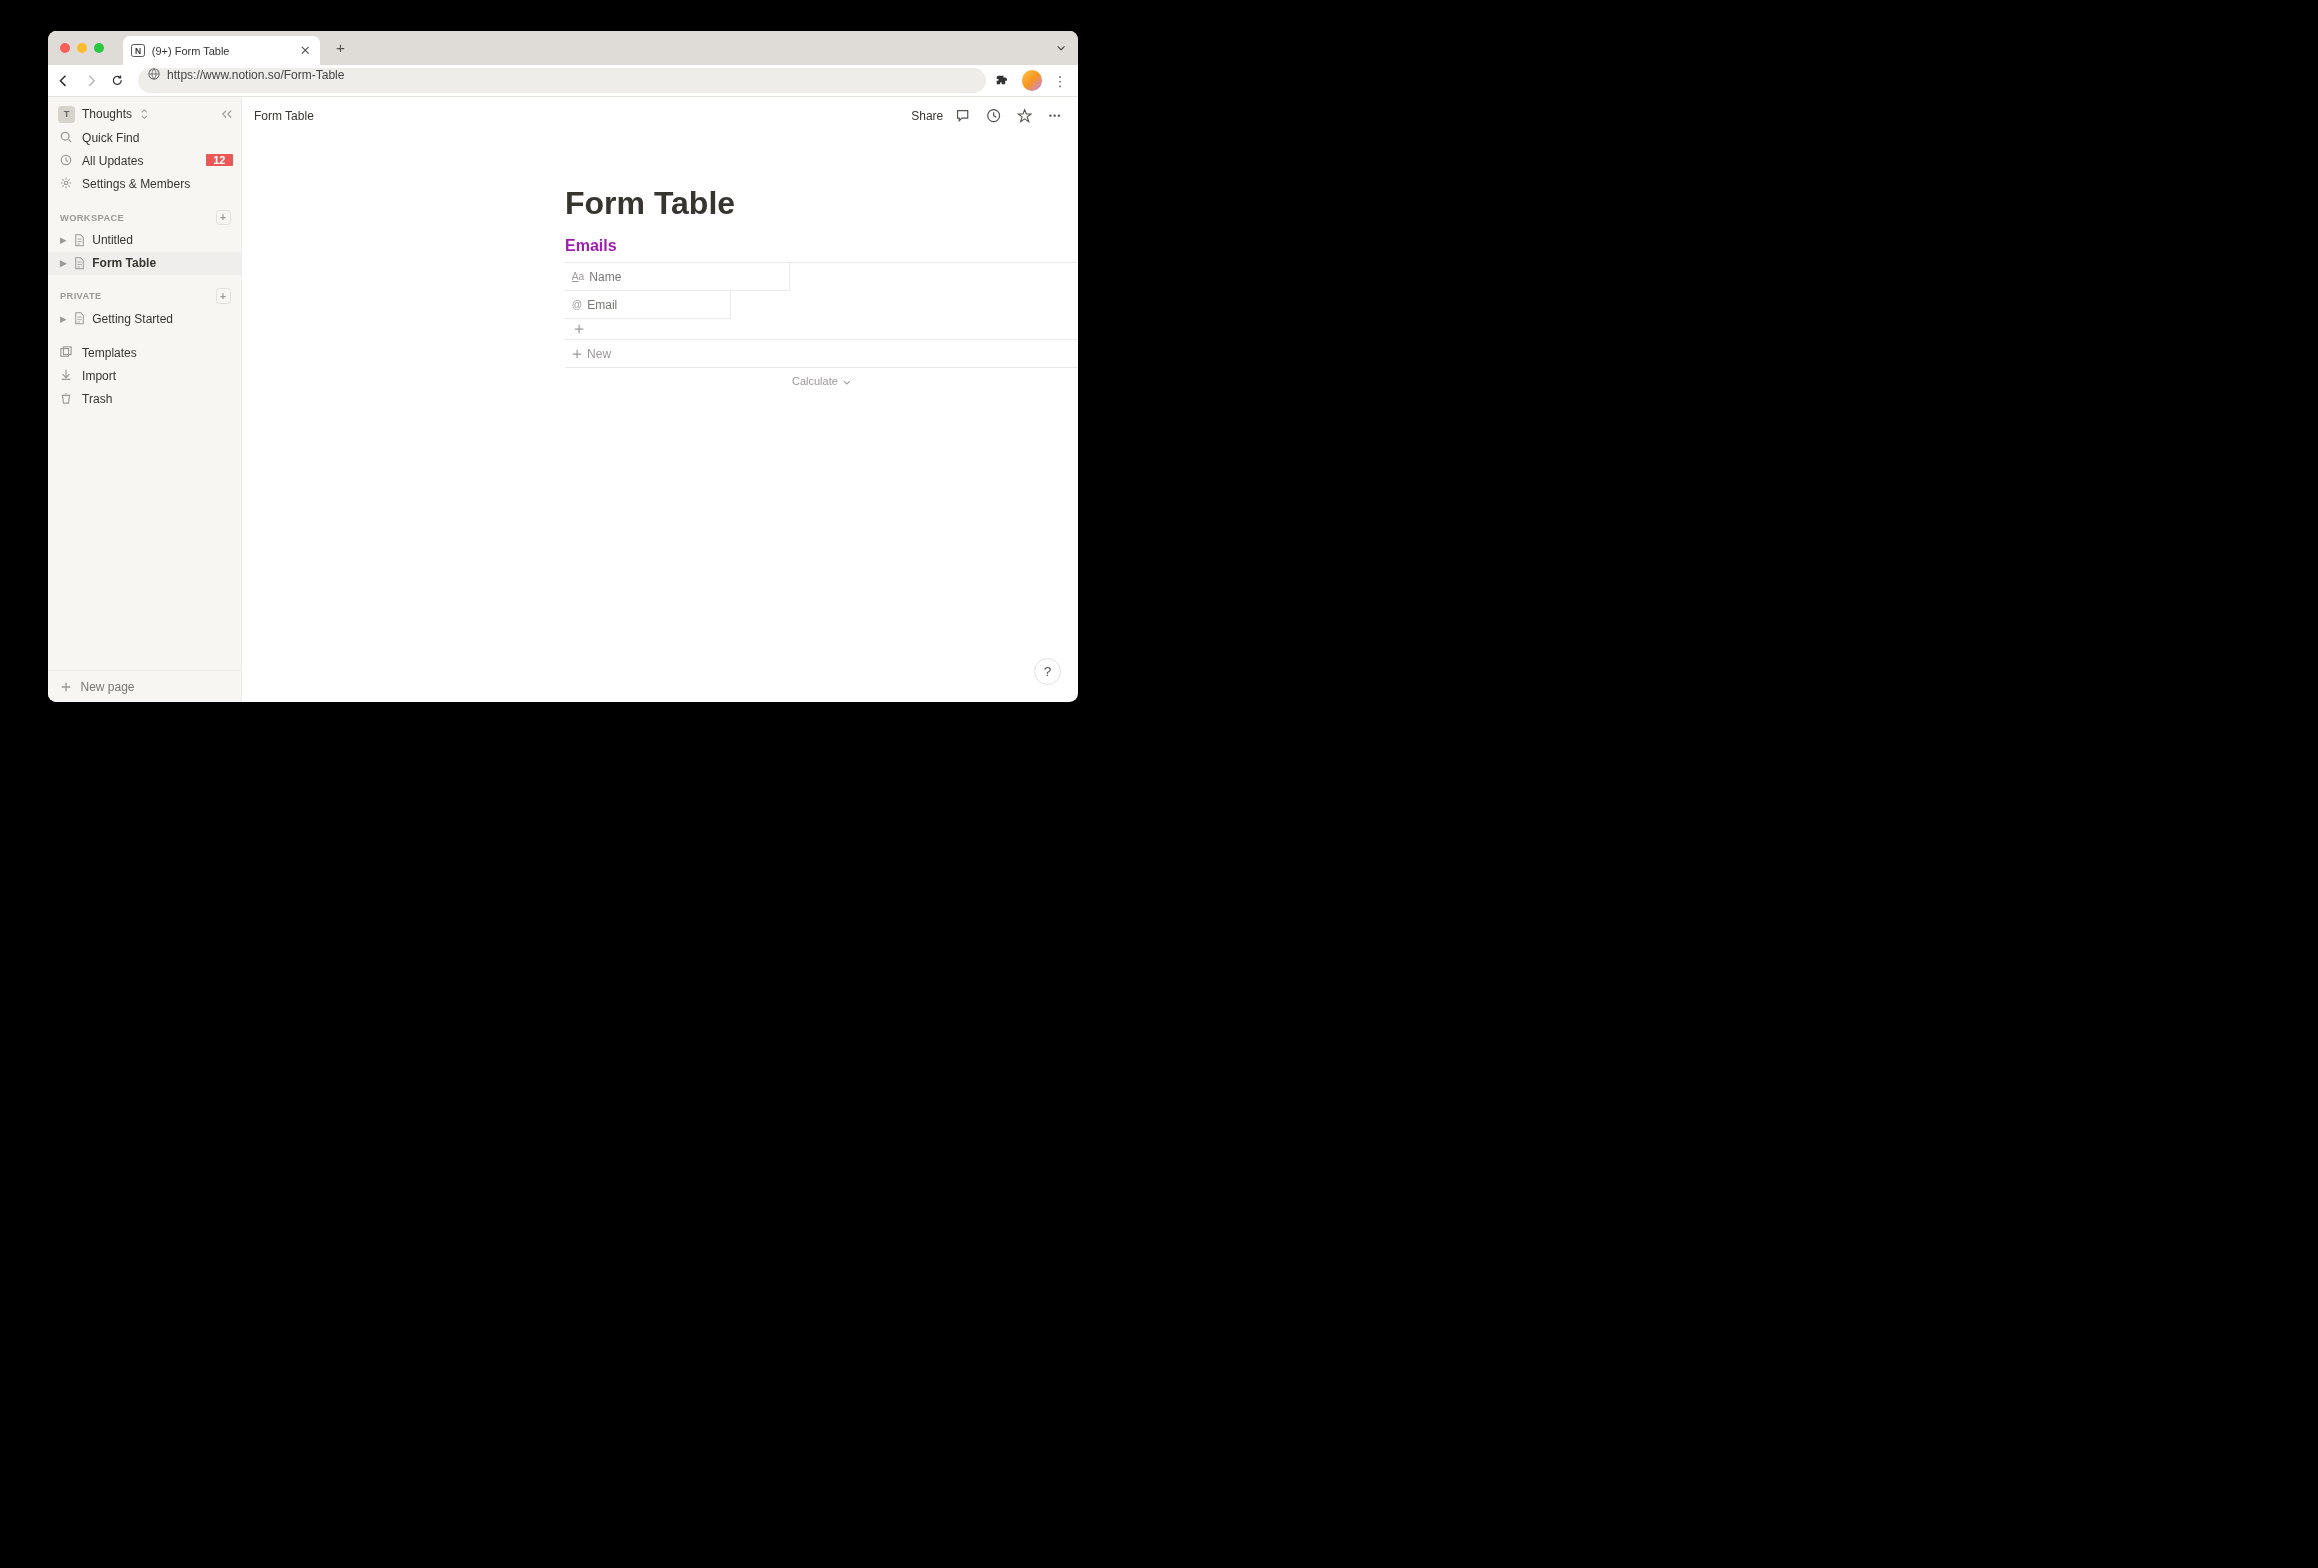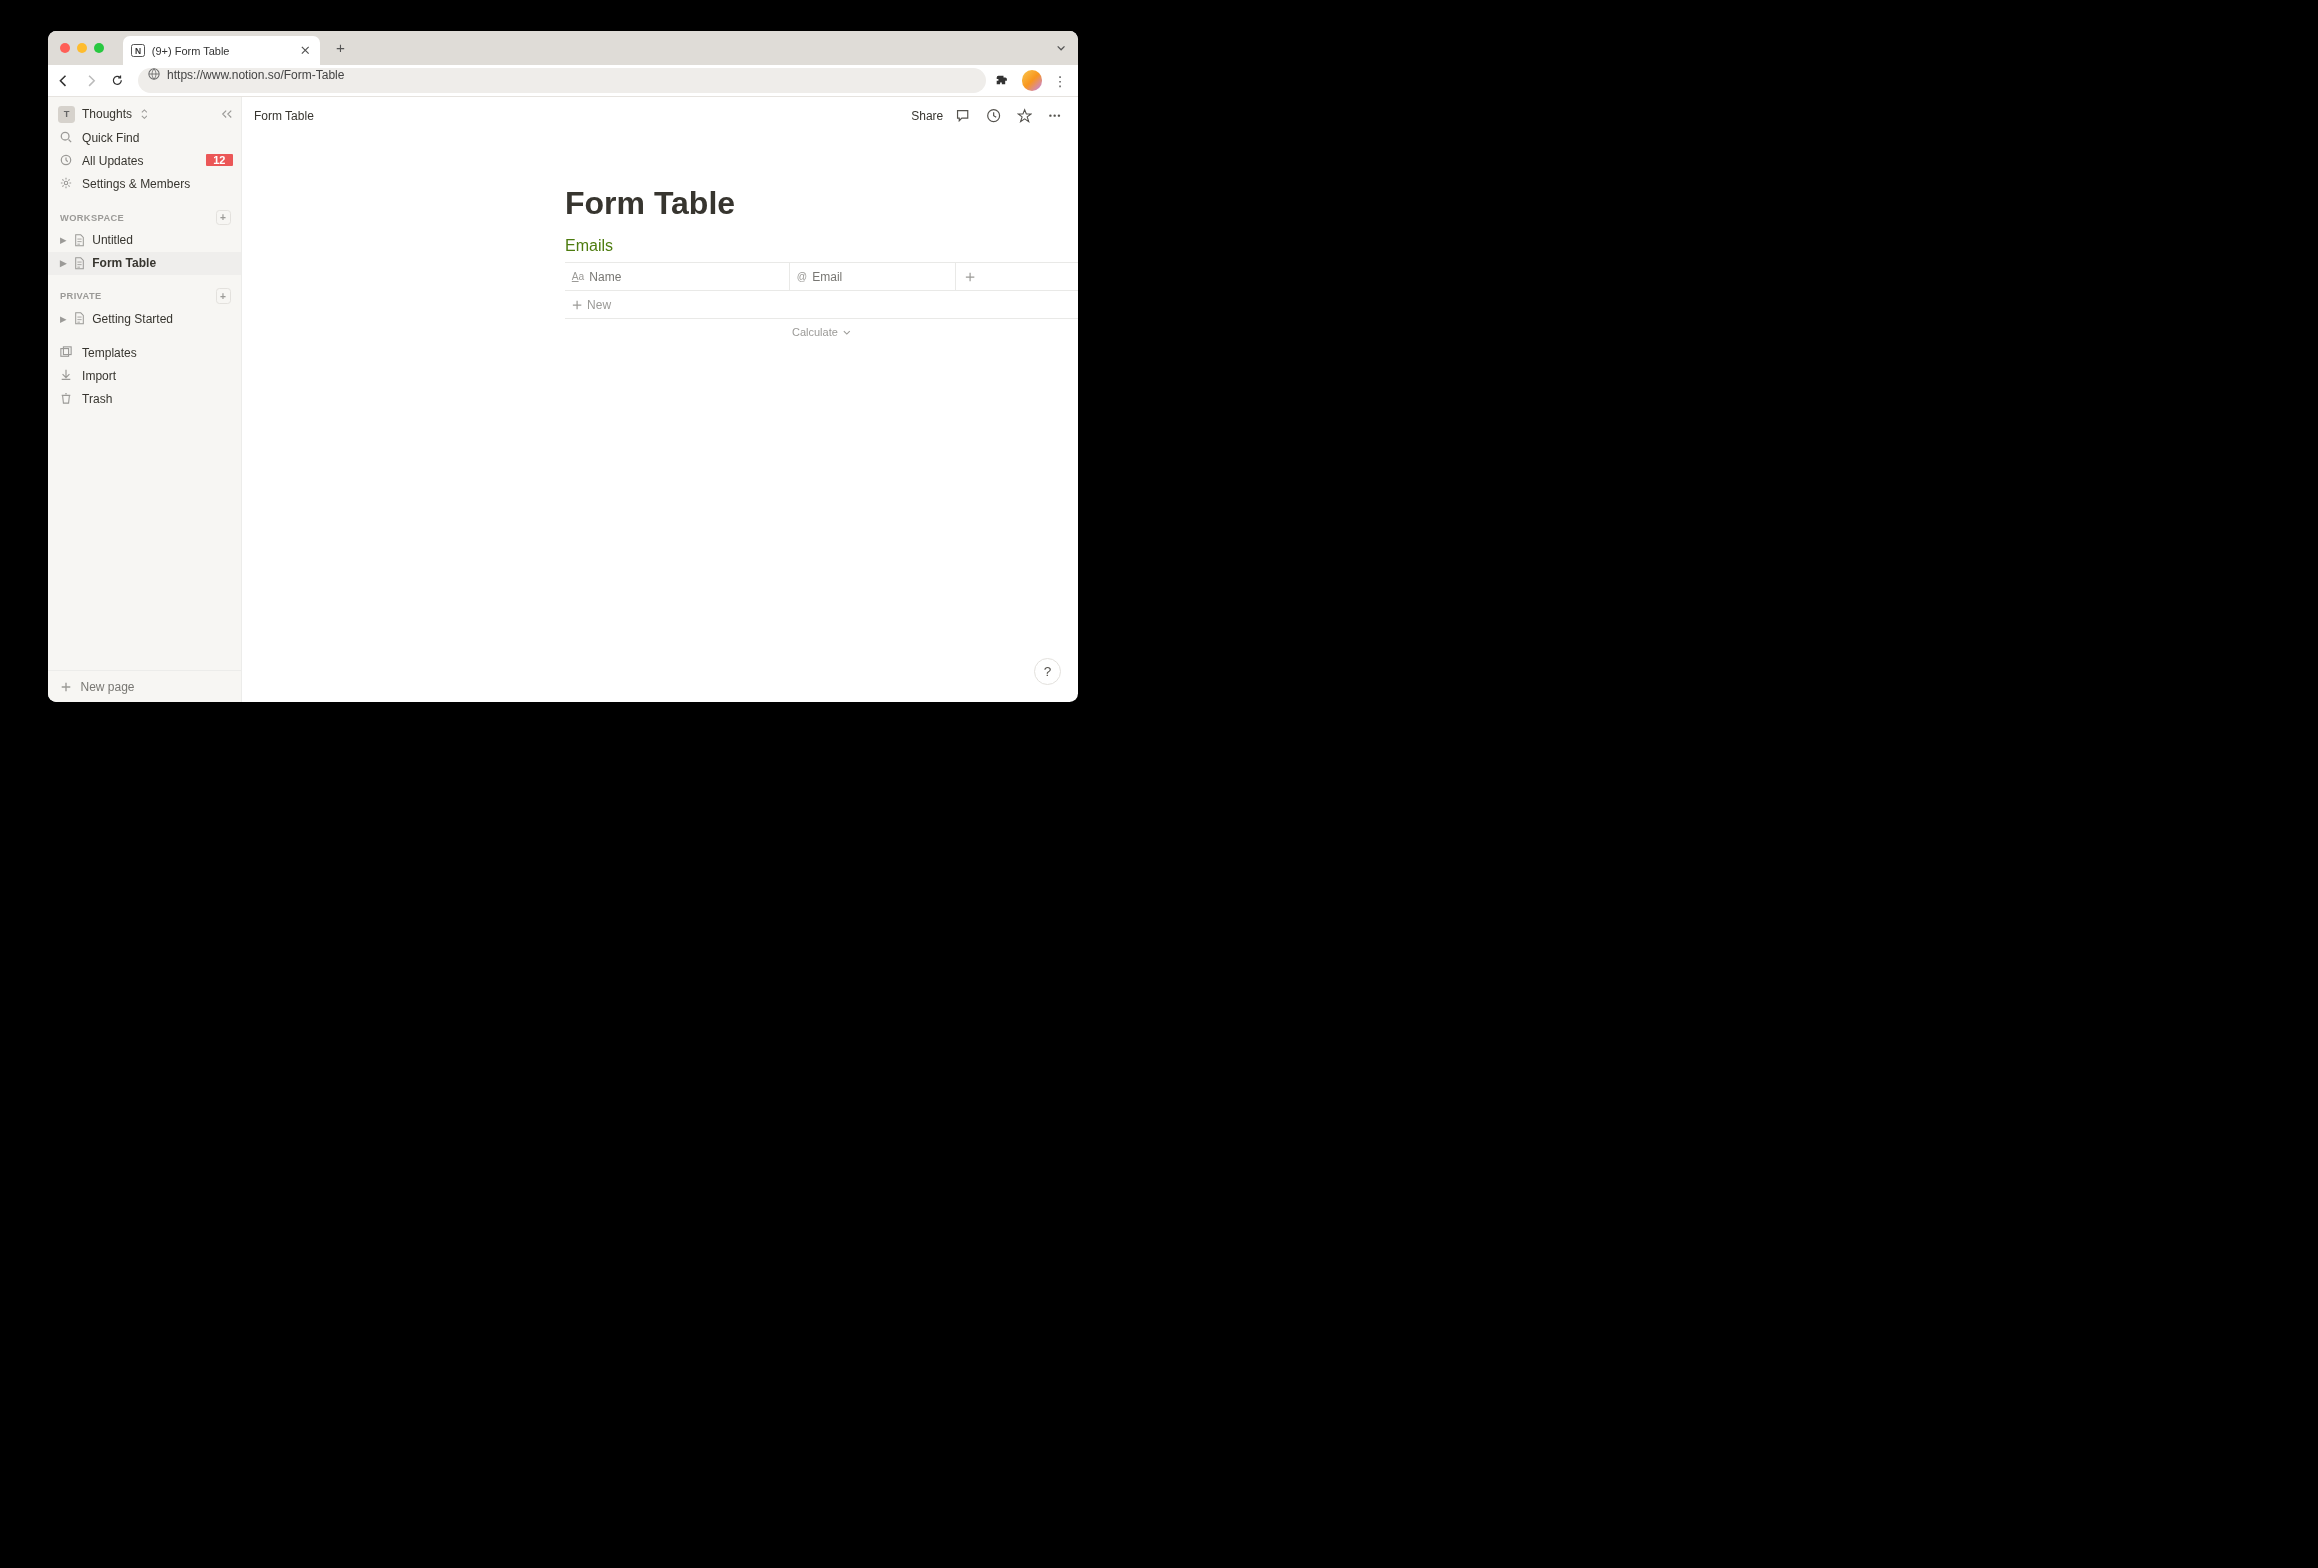--- a/index.html
+++ b/index.html
@@ -127,23 +127,23 @@
   
   .main{flex:1;display:flex;flex-direction:column;min-width:0;position:relative;}
   .topbar{height:37px;display:flex;align-items:center;padding:0 12px;gap:12px;}
   .topbar .crumb{font-size:12px;color:#37352f;}
   .topbar .spacer{flex:1;}
   .topbar .act{color:#37352f;font-size:12px;cursor:pointer;}
   .topbar .iconbtn{width:18.7px;text-align:center;color:#55534e;font-size:13.6px;cursor:pointer;}
   .content{padding:51px 0 0 0;overflow:auto;flex:1;}
   .page{max-width:583px;margin-left:323px;}
   .page h1{font-size:32px;font-weight:700;color:#37352f;margin-bottom:15.3px;}
-  .page h3{font-size:16px;font-weight:400;color:#4d7c0f;margin-bottom:6.8px;}
+  .page h3{font-size:16px;font-weight:700;color:#a21caf;margin-bottom:6.8px;}
   .db{border-top:0.8px solid #e9e9e7;}
-  .db-head{display:flex;}
+  .db-head{display:flex;flex-direction:column;}
   .db-head .col{display:flex;align-items:center;gap:5.1px;padding:5.1px 6.8px;font-size:12px;color:#787773;border-right:0.8px solid #e9e9e7;border-bottom:0.8px solid #e9e9e7;height:28px;}
   .db-head .col .cic{font-size:10.2px;color:#9b9a97;}
   .db-head .col.name{width:225px;}
   .db-head .col.email{width:166px;}
   .db-head .addcol{flex:1;display:flex;align-items:center;padding:5.1px 8.5px;color:#9b9a97;border-bottom:0.8px solid #e9e9e7;}
   .db-row{display:flex;border-bottom:0.8px solid #e9e9e7;}
   .db-row .cell{padding:5.1px 6.8px;font-size:12px;color:#37352f;border-right:0.8px solid #e9e9e7;height:28px;display:flex;align-items:center;}
   .db-row .cell.name{width:225px;}
   .db-row .cell.email{width:166px;}
   .db-row .cell.extra{flex:1;border-right:none;}

